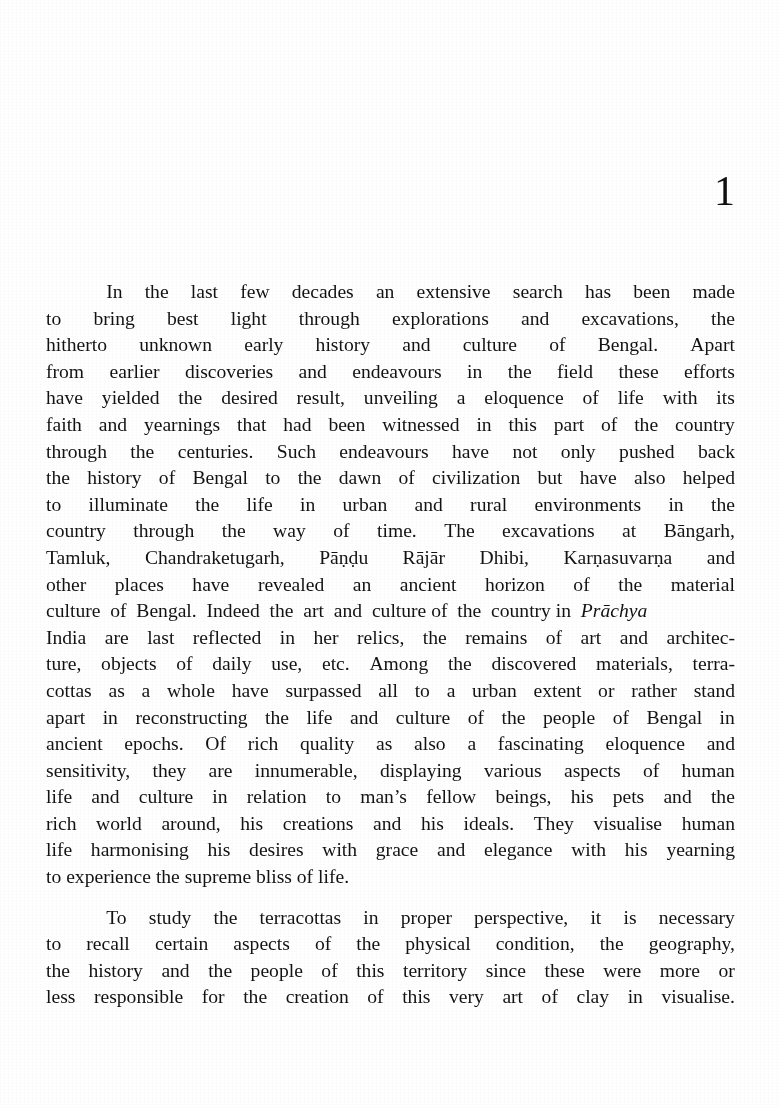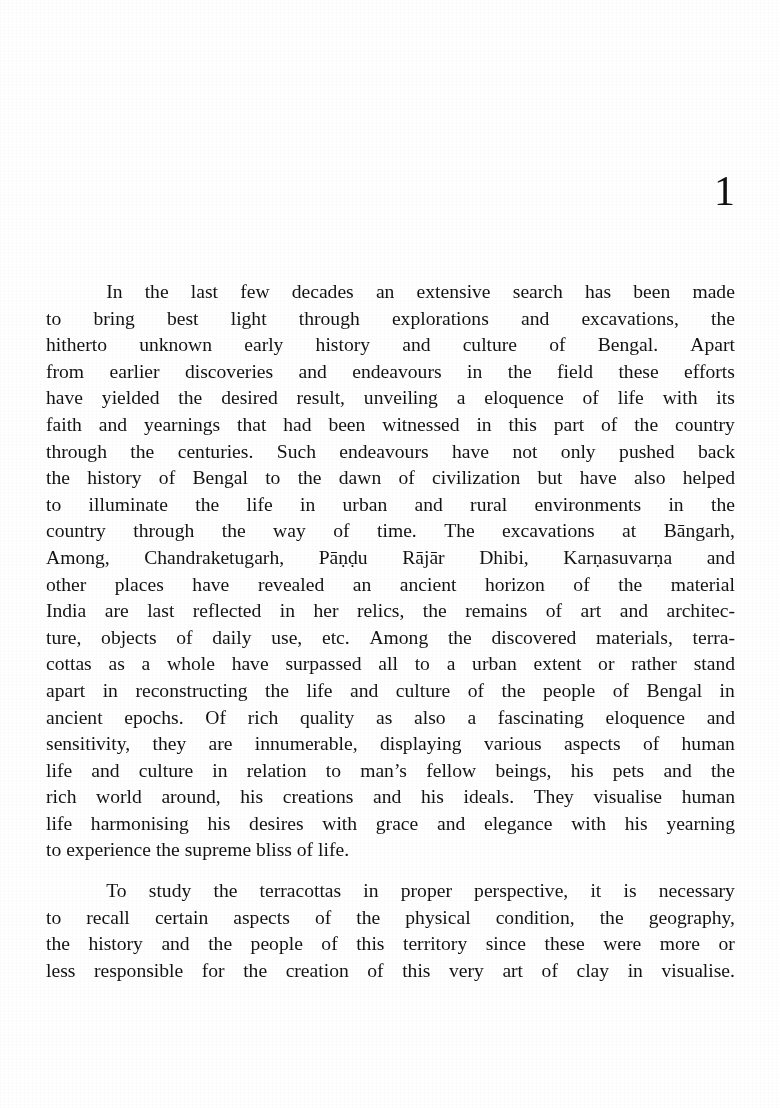--- a/index.html
+++ b/index.html
@@ -238,40 +238,41 @@
           <span class="w">the</span>
           <span class="w">way</span>
           <span class="w">of</span>
           <span class="w">time.</span>
           <span class="w">The</span>
           <span class="w">excavations</span>
           <span class="w">at</span>
           <span class="w">Bāngarh,</span>
         </span>
         <span class="line just">
-          <span class="w">Among,</span>
+          <span class="w">Tamluk,</span>
           <span class="w">Chandraketugarh,</span>
           <span class="w">Pāṇḍu</span>
           <span class="w">Rājār</span>
           <span class="w">Dhibi,</span>
           <span class="w">Karṇasuvarṇa</span>
           <span class="w">and</span>
         </span>
         <span class="line just">
           <span class="w">other</span>
           <span class="w">places</span>
           <span class="w">have</span>
           <span class="w">revealed</span>
           <span class="w">an</span>
           <span class="w">ancient</span>
           <span class="w">horizon</span>
           <span class="w">of</span>
           <span class="w">the</span>
           <span class="w">material</span>
         </span>
+        <span class="line flush"><span>culture  of  Bengal.  Indeed  the  art  and  culture of  the  country in  </span><span class="ital">Prāchya</span></span>
         <span class="line just">
           <span class="w">India</span>
           <span class="w">are</span>
           <span class="w">last</span>
           <span class="w">reflected</span>
           <span class="w">in</span>
           <span class="w">her</span>
           <span class="w">relics,</span>
           <span class="w">the</span>
           <span class="w">remains</span>

